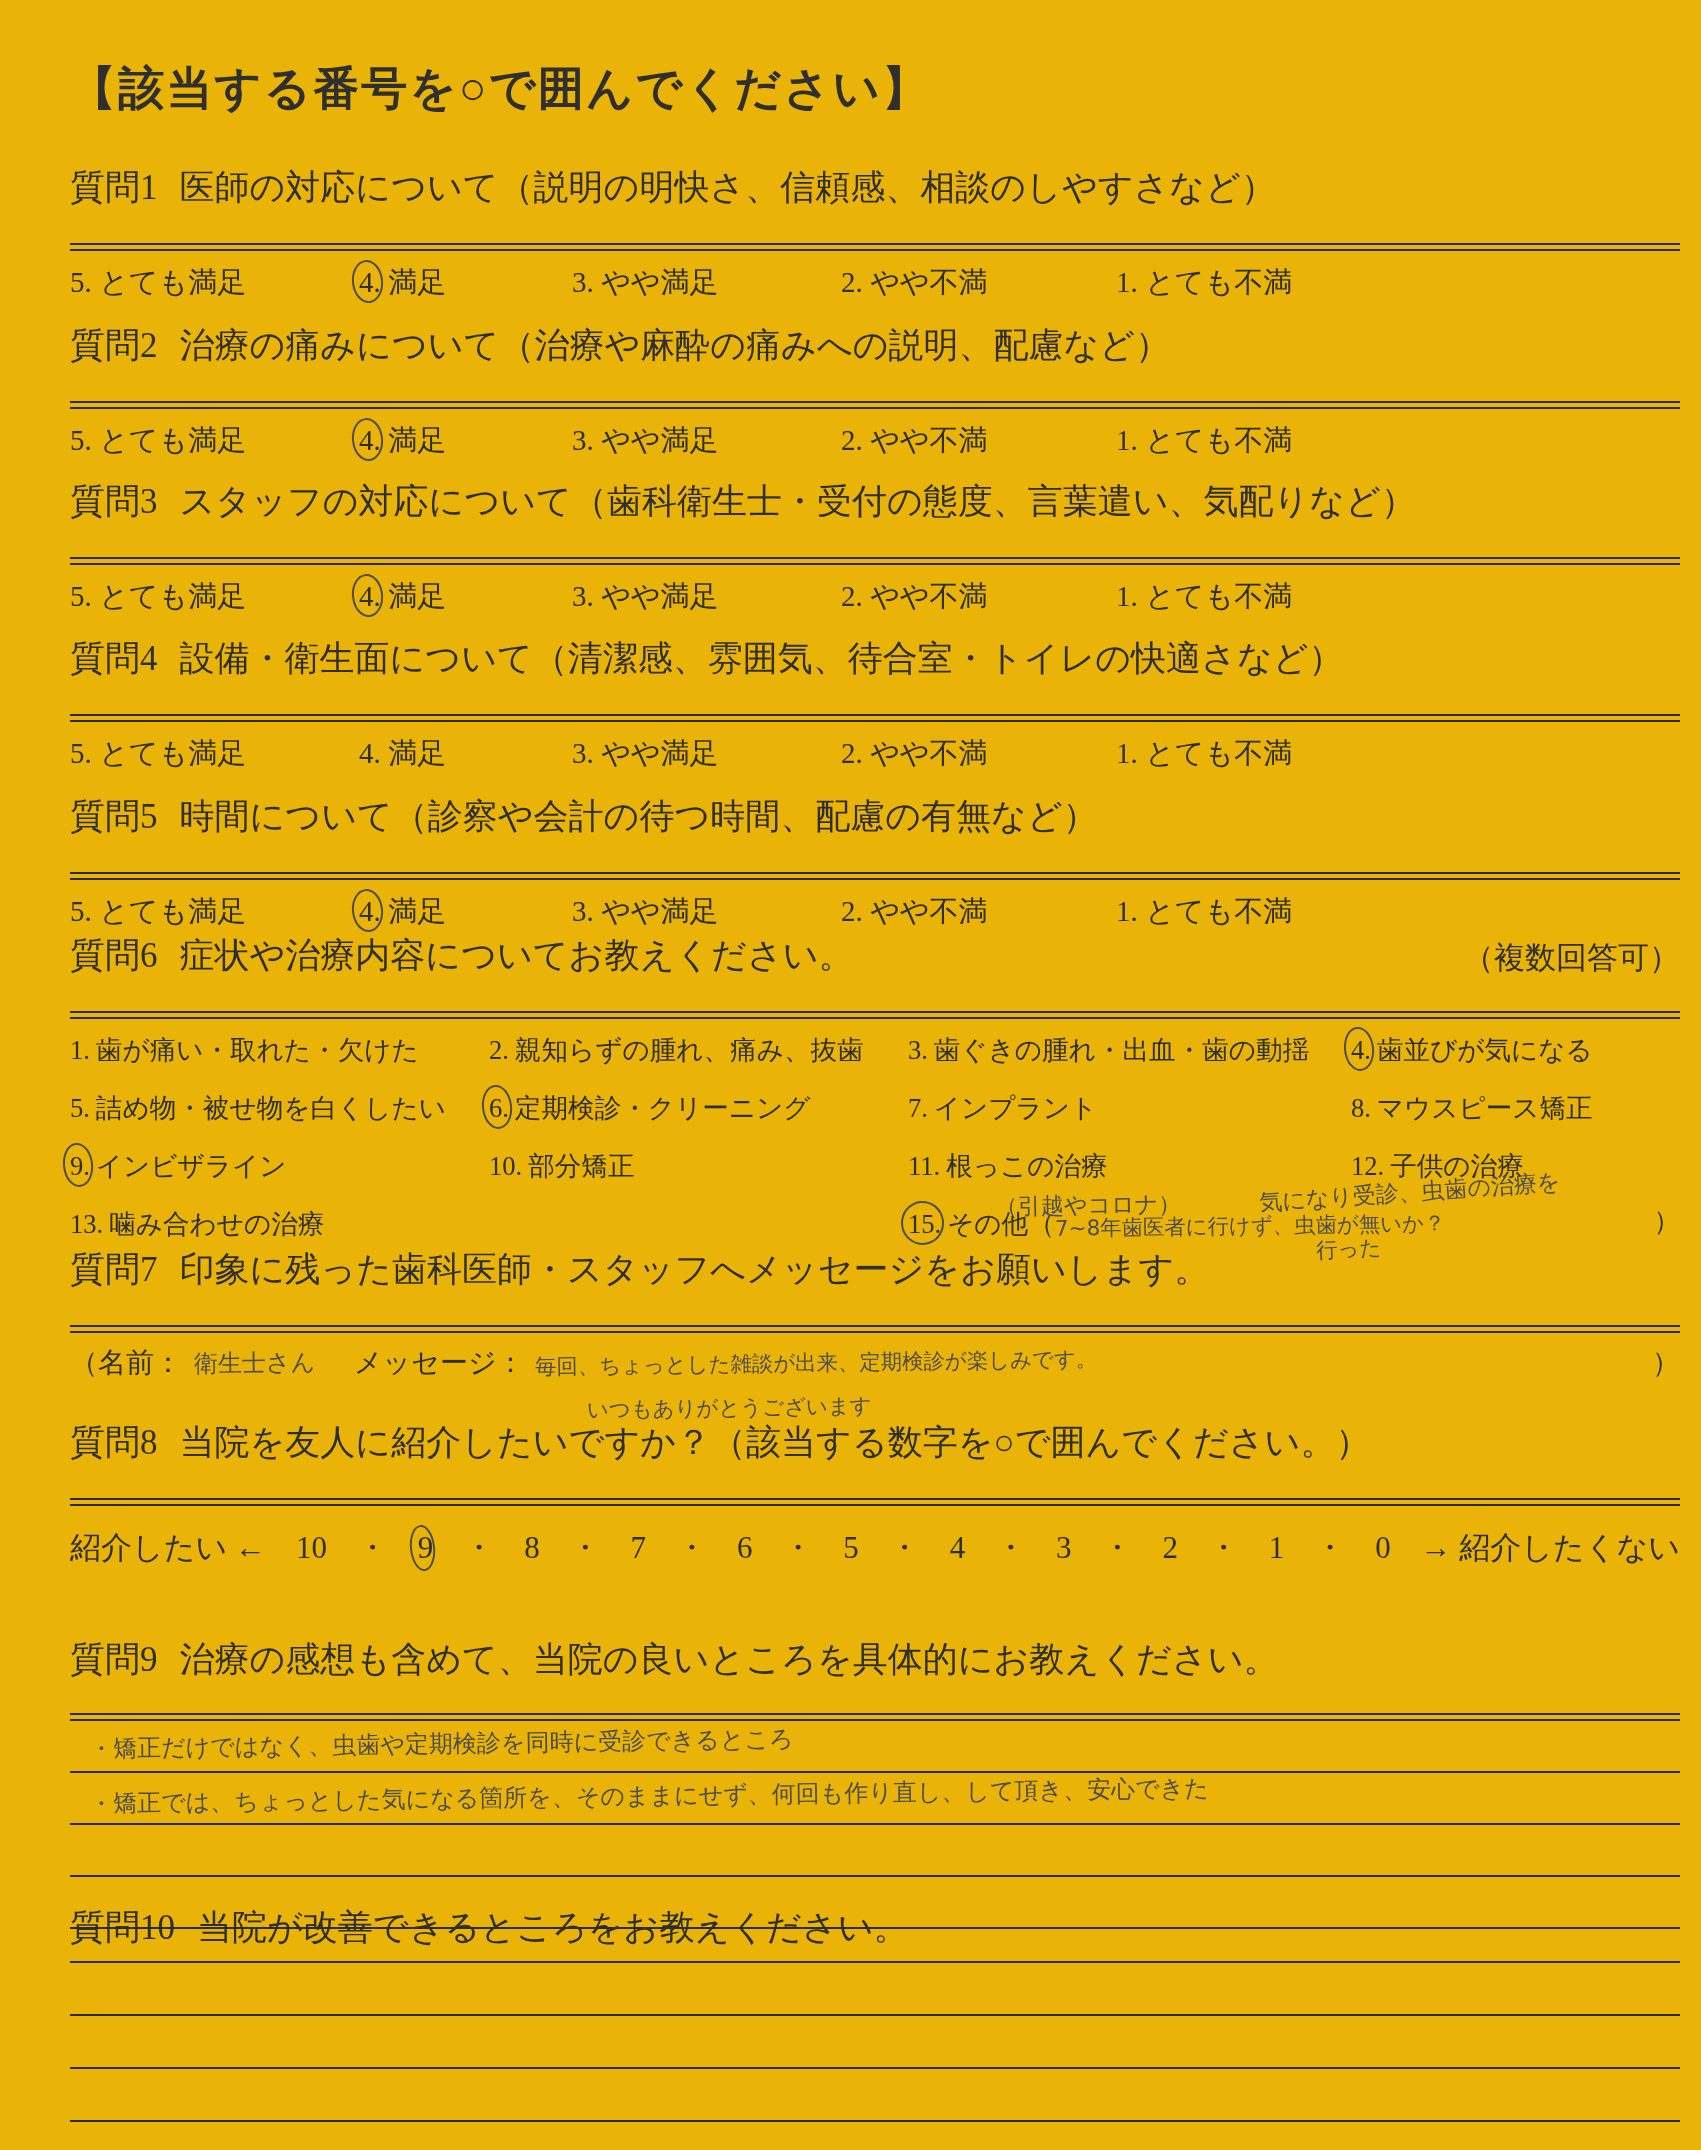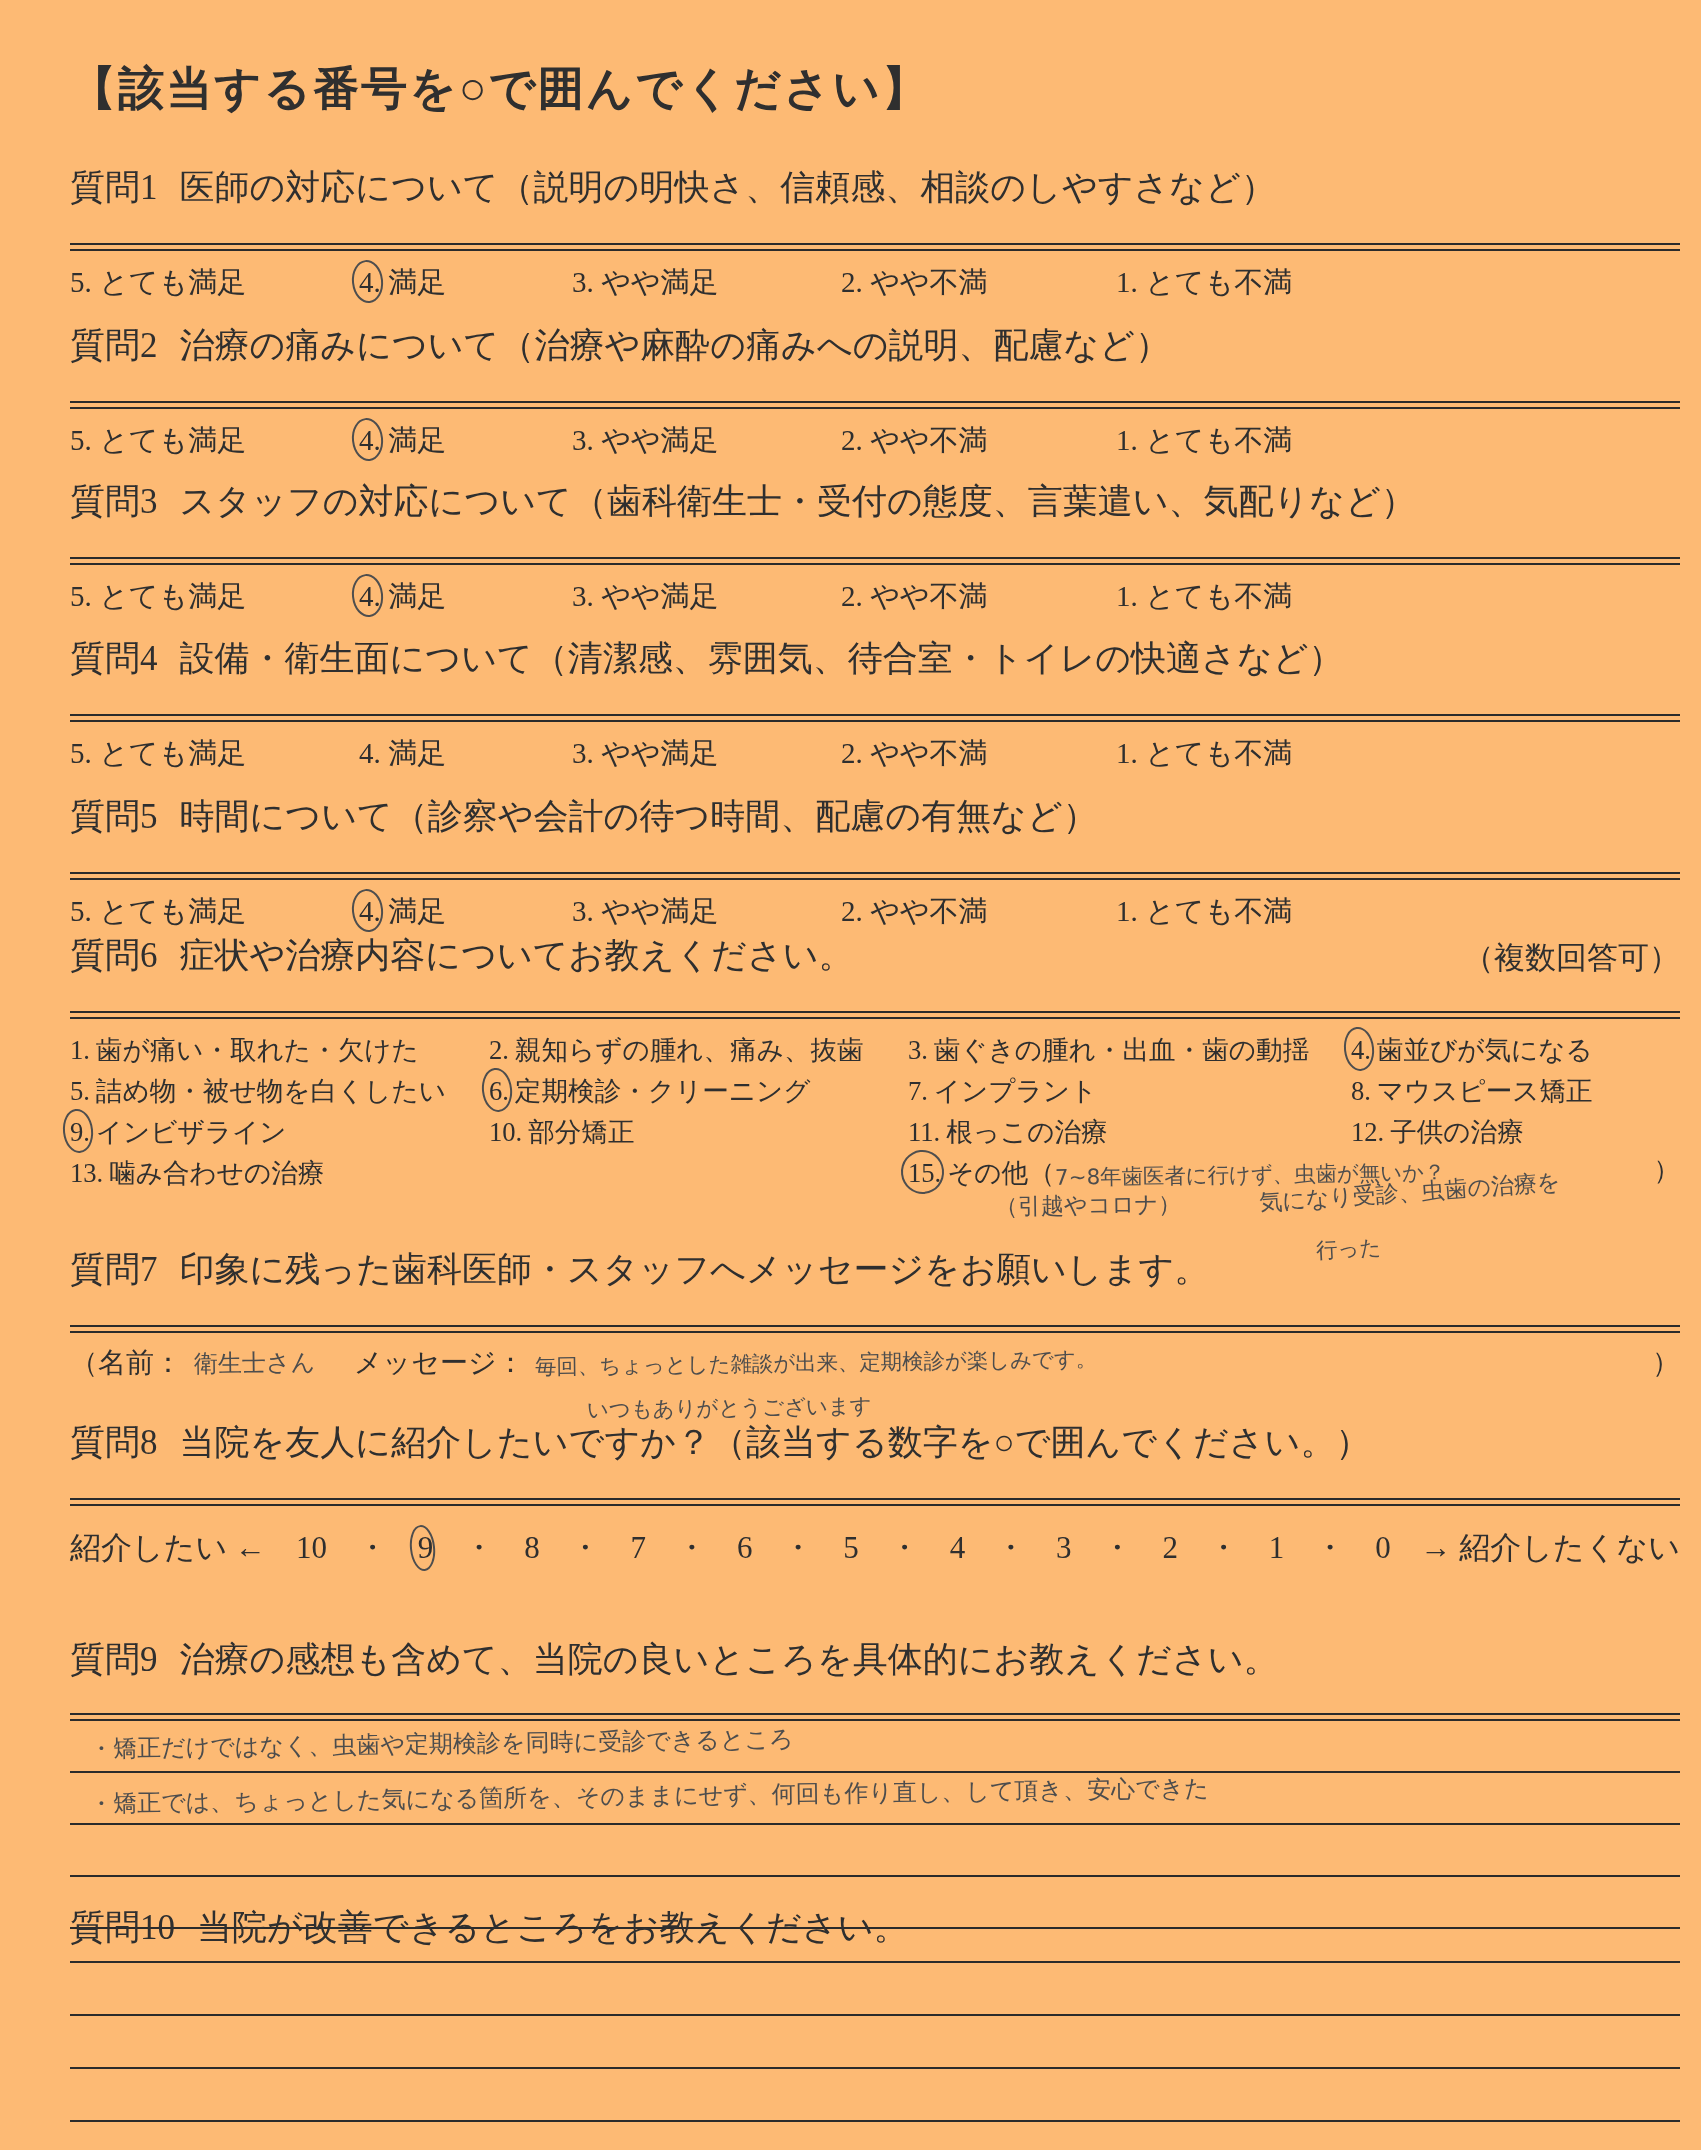--- a/index.html
+++ b/index.html
@@ -1,31 +1,31 @@
 <!DOCTYPE html>
 <html style="font-size:11.8px"><head>
 <meta charset="utf-8">
 <style>
   html,body{margin:0;padding:0;background:#dedede;}
   .sheet{
     position:relative;width:1701px;height:2151px;margin:0 auto;
-    background:#fdba74;color:#2f2f2f;overflow:hidden;
+    background:#eab308;color:#2f2f2f;overflow:hidden;
     font-family:"Liberation Serif","DejaVu Serif",serif;
   }
   .block{position:absolute;left:70px;width:1610px;}
   .main-title{font-size:46px;font-weight:bold;letter-spacing:2.2px;white-space:nowrap;}
   .q-head{font-size:35px;letter-spacing:0px;white-space:nowrap;font-family:Liberation Serif, serif;}
   .q-head .qno{margin-right:22px;}
   .q6-head{display:flex;justify-content:space-between;align-items:flex-end;}
   .q-note{font-size:31px;}
   .dblrule{margin-top:32px;height:4.4px;border-top:2.2px solid #2b2b2b;border-bottom:2.2px solid #2b2b2b;}
   .rule{margin-top:10.3px;border-top:2.2px solid #2b2b2b;}
   .opt-row{display:flex;margin-top:11.8px;font-size:29px;white-space:nowrap;}
   .opt .num{margin-right:7.4px;}
-  .q6-grid{display:grid;grid-template-columns:419px 419px 443px 1fr;row-gap:7px;margin-top:13.3px;font-size:26.6px;line-height:34px;}
+  .q6-grid{display:grid;grid-template-columns:419px 419px 443px 1fr;row-gap:24px;margin-top:13.3px;font-size:26.6px;line-height:34px;}
   .q6-grid .num{margin-right:5.9px;}
   .opt15{grid-column:3/5;position:relative;}
   .close-paren{position:absolute;right:0;top:-3px;}
   .circled{position:relative;display:inline-block;}
   .circled::after{content:"";position:absolute;left:-7.4px;right:-2.2px;top:-5.9px;bottom:-3.7px;
     border:2.2px solid #4e4e4e;border-radius:50%;transform:rotate(-6deg);}
   .hw{font-family:"DejaVu Sans","Liberation Sans",sans-serif;color:#4d4d4d;display:inline-block;transform:rotate(-0.8deg);}
   .abs{position:absolute;}
   .msg-row{display:flex;align-items:center;margin-top:10.3px;font-size:28px;position:relative;white-space:nowrap;}
   .scale-row{display:flex;justify-content:space-between;align-items:baseline;margin-top:21px;font-size:31px;}

